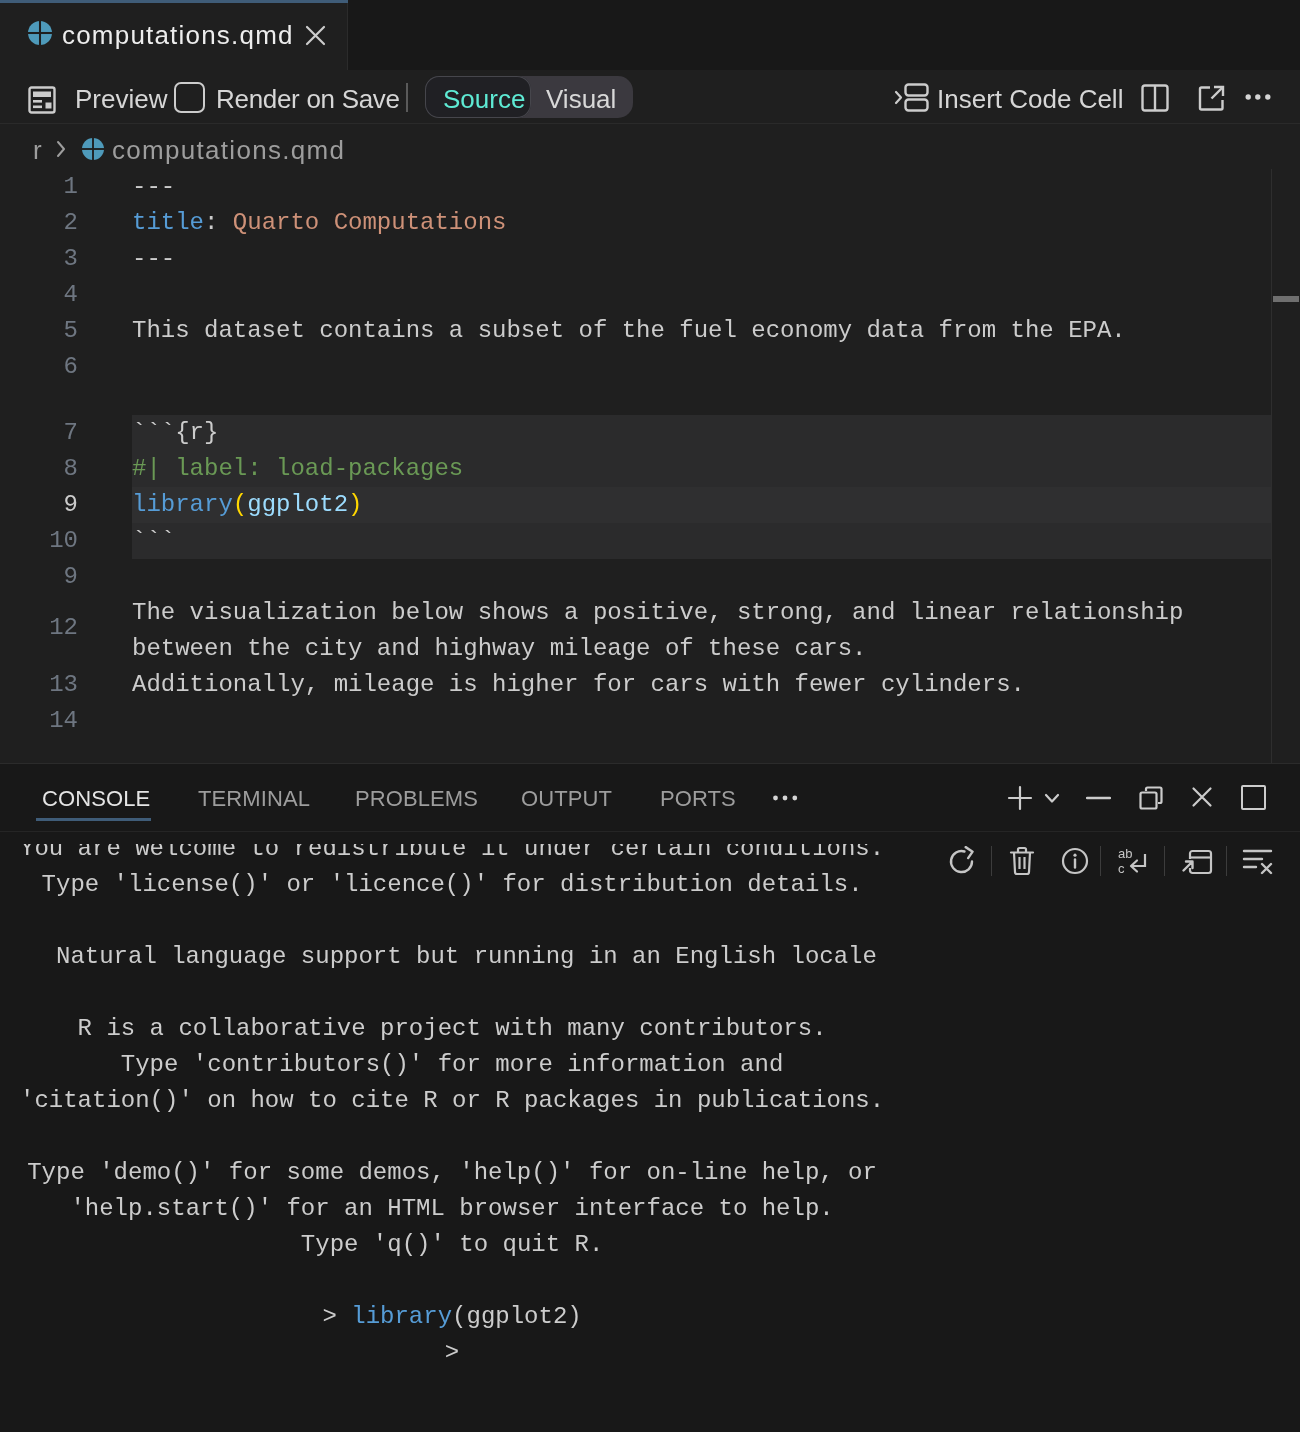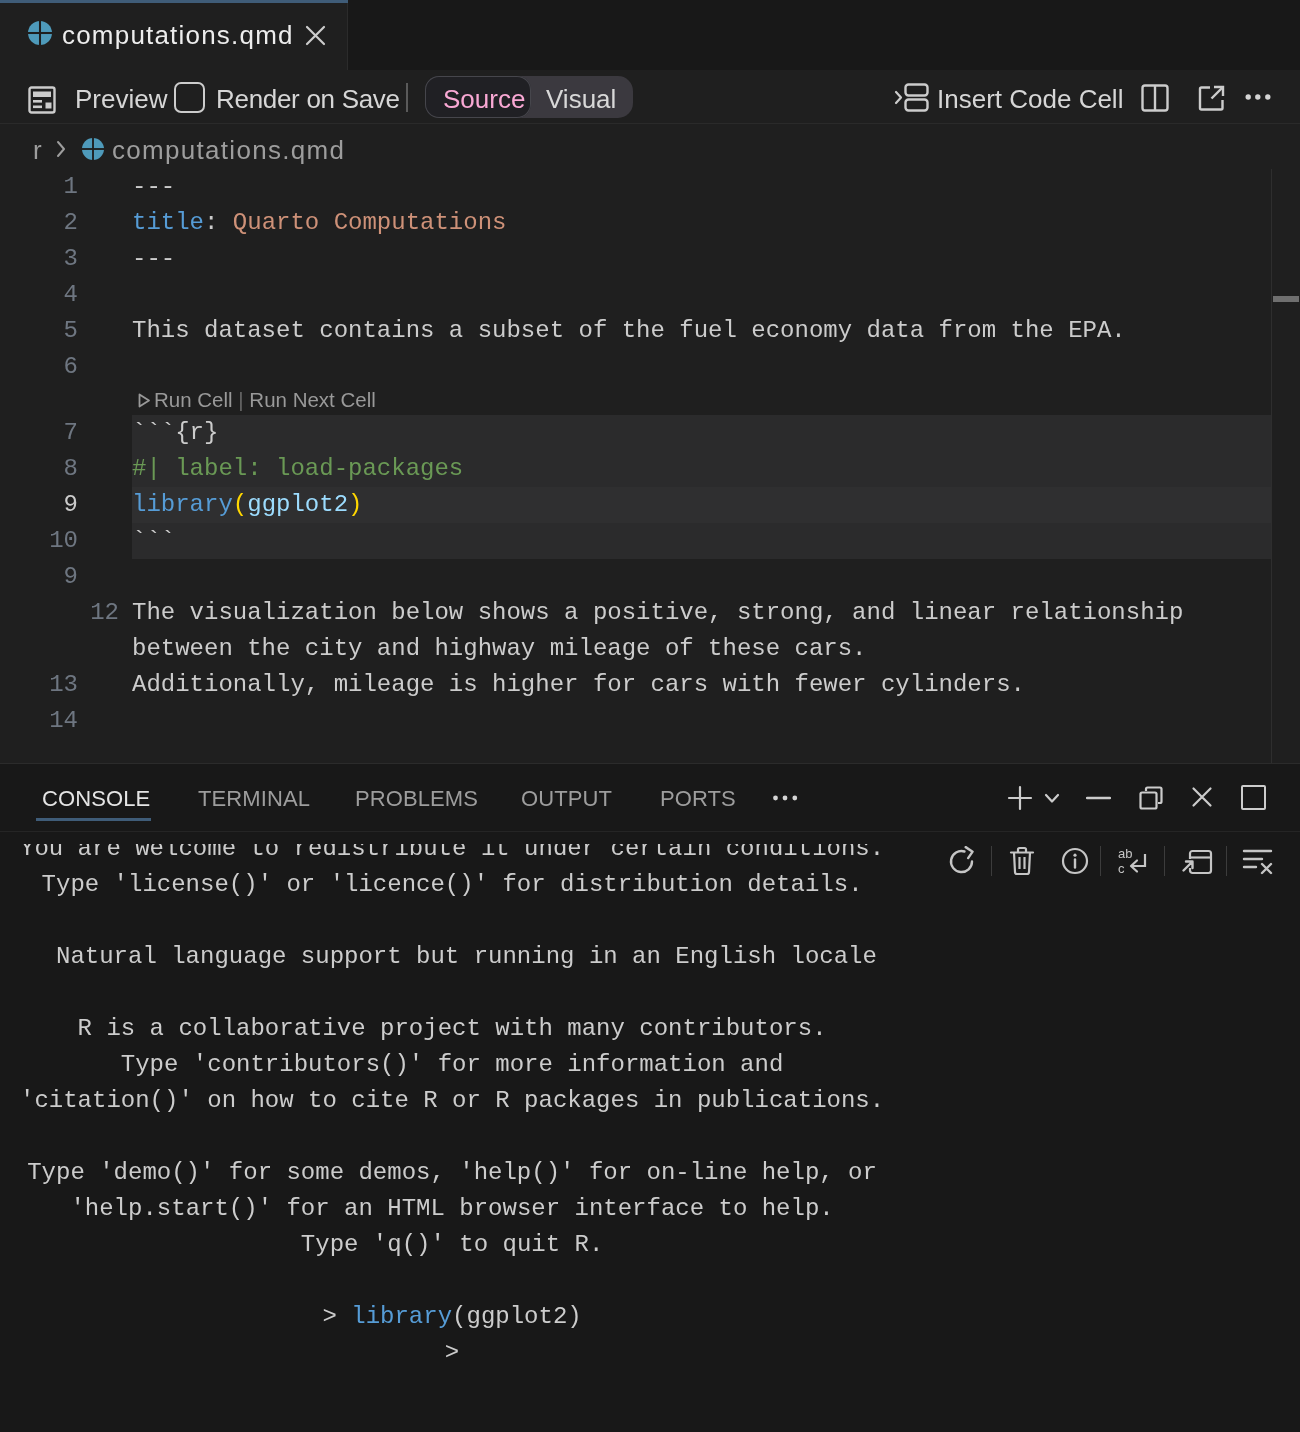--- a/index.html
+++ b/index.html
@@ -49,21 +49,21 @@
     <rect x="17.5" y="16.5" width="6" height="6" fill="#cccccc"></rect>
   </svg>
   <div class="abs" style="left:75px;top:84px;font-size:26px;color:#d6d6d6;">Preview</div>
 
   <div class="abs" style="left:174px;top:82px;width:31px;height:31px;border:2.4px solid #cccccc;border-radius:7px;"></div>
   <div class="abs" style="left:216px;top:84px;font-size:26px;letter-spacing:-0.3px;color:#d6d6d6;">Render on Save</div>
   <div class="abs" style="left:406px;top:83px;width:2px;height:29px;background:#5a5a5a;"></div>
 
   <div class="abs" style="left:425px;top:76px;width:208px;height:42px;background:#3b393f;border-radius:15px;"></div>
   <div class="abs" style="left:425px;top:76px;width:106px;height:42px;background:#202024;border-radius:14px;box-shadow:inset 0 0 0 1px #46464c;"></div>
-  <div class="abs" style="left:443px;top:84px;font-size:26px;color:#f9a8d4;">Source</div>
+  <div class="abs" style="left:443px;top:84px;font-size:26px;color:#5eead4;">Source</div>
   <div class="abs" style="left:546px;top:84px;font-size:26px;color:#d8d8d8;">Visual</div>
 
   <svg class="abs" style="left:894px;top:83px;" width="36" height="29" viewBox="0 0 36 29">
     <path d="M2 9 L7 14.5 L2 20" stroke="#cccccc" stroke-width="2.2" fill="none" stroke-linecap="round" stroke-linejoin="round"></path>
     <rect x="11.5" y="1.5" width="22" height="11" rx="3" fill="none" stroke="#cccccc" stroke-width="2.4"></rect>
     <rect x="11.5" y="16.5" width="22" height="11" rx="3" fill="none" stroke="#cccccc" stroke-width="2.4"></rect>
   </svg>
   <div class="abs" style="left:937px;top:84px;font-size:26px;color:#d6d6d6;">Insert Code Cell</div>
   <svg class="abs" style="left:1141px;top:84px;" width="28" height="28" viewBox="0 0 28 28">
     <rect x="1.5" y="1.5" width="25" height="25" rx="2.5" fill="none" stroke="#cccccc" stroke-width="2.4"></rect>
@@ -101,35 +101,29 @@
   <div class="num mono" style="top:205px;">2</div>
   <div class="num mono" style="top:241px;">3</div>
   <div class="num mono" style="top:277px;">4</div>
   <div class="num mono" style="top:313px;">5</div>
   <div class="num mono" style="top:349px;">6</div>
   <div class="num mono" style="top:415px;">7</div>
   <div class="num mono" style="top:451px;">8</div>
   <div class="num mono" style="top:487px;color:#cccccc;">9</div>
   <div class="num mono" style="top:523px;">10</div>
   <div class="num mono" style="top:559px;">9</div>
-  <div class="num mono" style="top:595px;margin-left:41px;">12</div>
+  <div class="num mono" style="top:610px;">12</div>
   <div class="num mono" style="top:667px;">13</div>
   <div class="num mono" style="top:703px;">14</div>
 
   <div class="ed-line mono c-def" style="top:169px;">---</div>
   <div class="ed-line mono" style="top:205px;"><span class="c-blue">title</span><span class="c-def">: </span><span class="c-str">Quarto Computations</span></div>
   <div class="ed-line mono c-def" style="top:241px;">---</div>
   <div class="ed-line mono c-def" style="top:313px;">This dataset contains a subset of the fuel economy data from the EPA.</div>
 
-  <div class="abs" style="left:137px;top:385px;width:800px;height:30px;">
-    <svg style="position:absolute;left:0;top:7px;" width="15" height="17" viewBox="0 0 15 17">
-      <path d="M2.5 2.5 L12 8.5 L2.5 14.5 Z" fill="none" stroke="#999999" stroke-width="1.8" stroke-linejoin="round"></path>
-    </svg>
-    <div style="position:absolute;left:17px;top:0;font-size:20.5px;line-height:30px;color:#999999;">Run Cell <span style="color:#666;">|</span> Run Next Cell</div>
-  </div>
   <div class="ed-line mono c-def" style="top:415px;">```{r}</div>
   <div class="ed-line mono c-grn" style="top:451px;">#| label: load-packages</div>
   <div class="ed-line mono" style="top:487px;"><span class="c-blue">library</span><span class="c-gold">(</span><span class="c-lblue">ggplot2</span><span class="c-gold">)</span></div>
   <div class="ed-line mono c-def" style="top:523px;">```</div>
   <div class="ed-line mono c-def" style="top:595px;">The visualization below shows a positive, strong, and linear relationship</div>
   <div class="ed-line mono c-def" style="top:667px;">Additionally, mileage is higher for cars with fewer cylinders.</div>
   <div class="ed-line mono c-def" style="top:631px;">between the city and highway mileage of these cars.</div>
 
   <div class="abs" style="left:1271px;top:169px;width:1px;height:594px;background:#2e2e2e;"></div>
   <div class="abs" style="left:1273px;top:296px;width:26px;height:6px;background:#6f6f6f;"></div>

